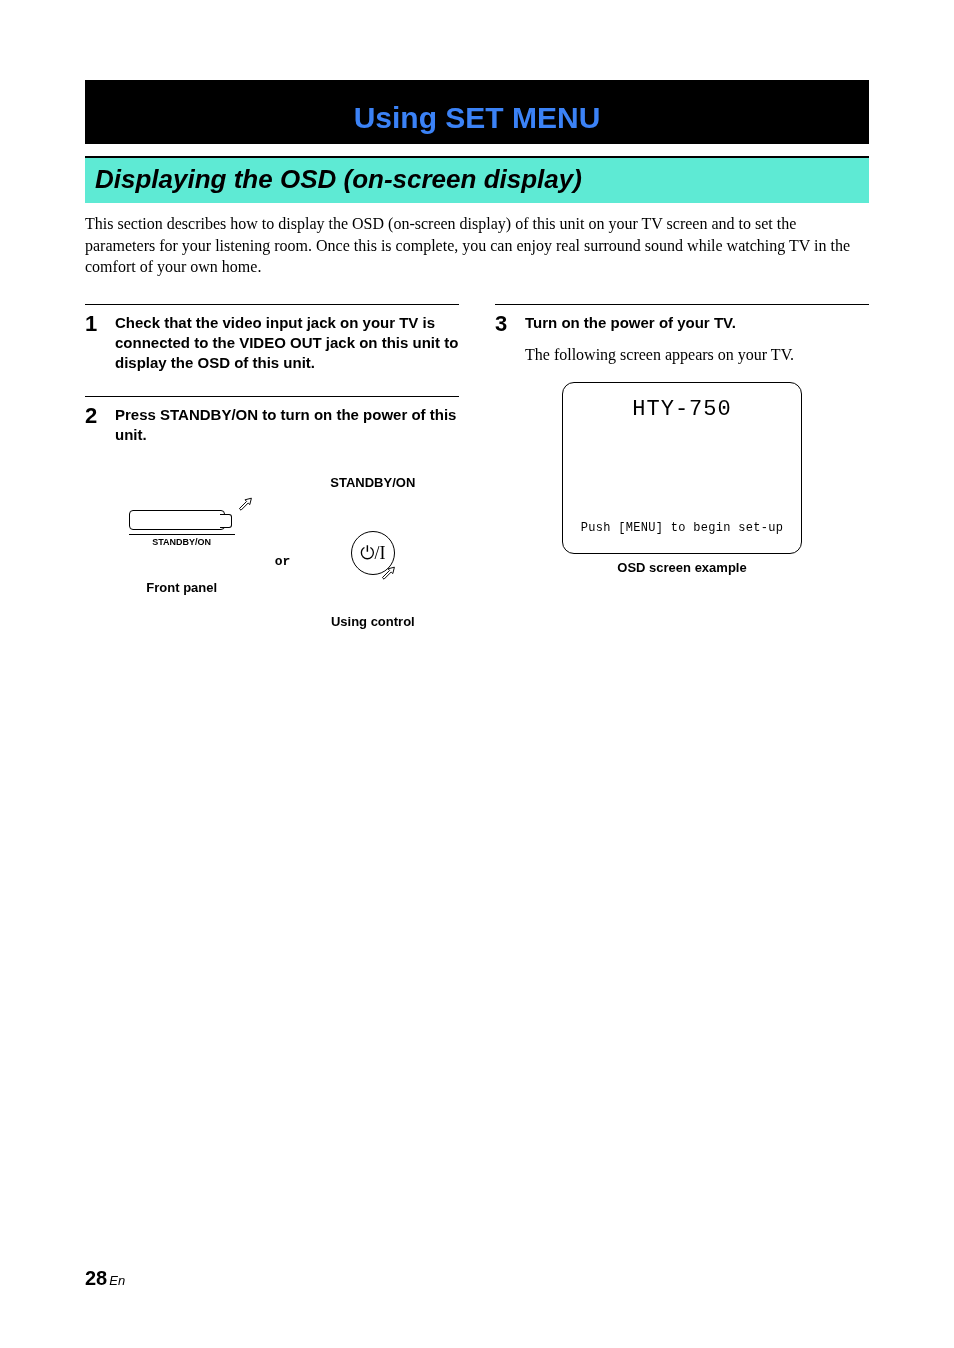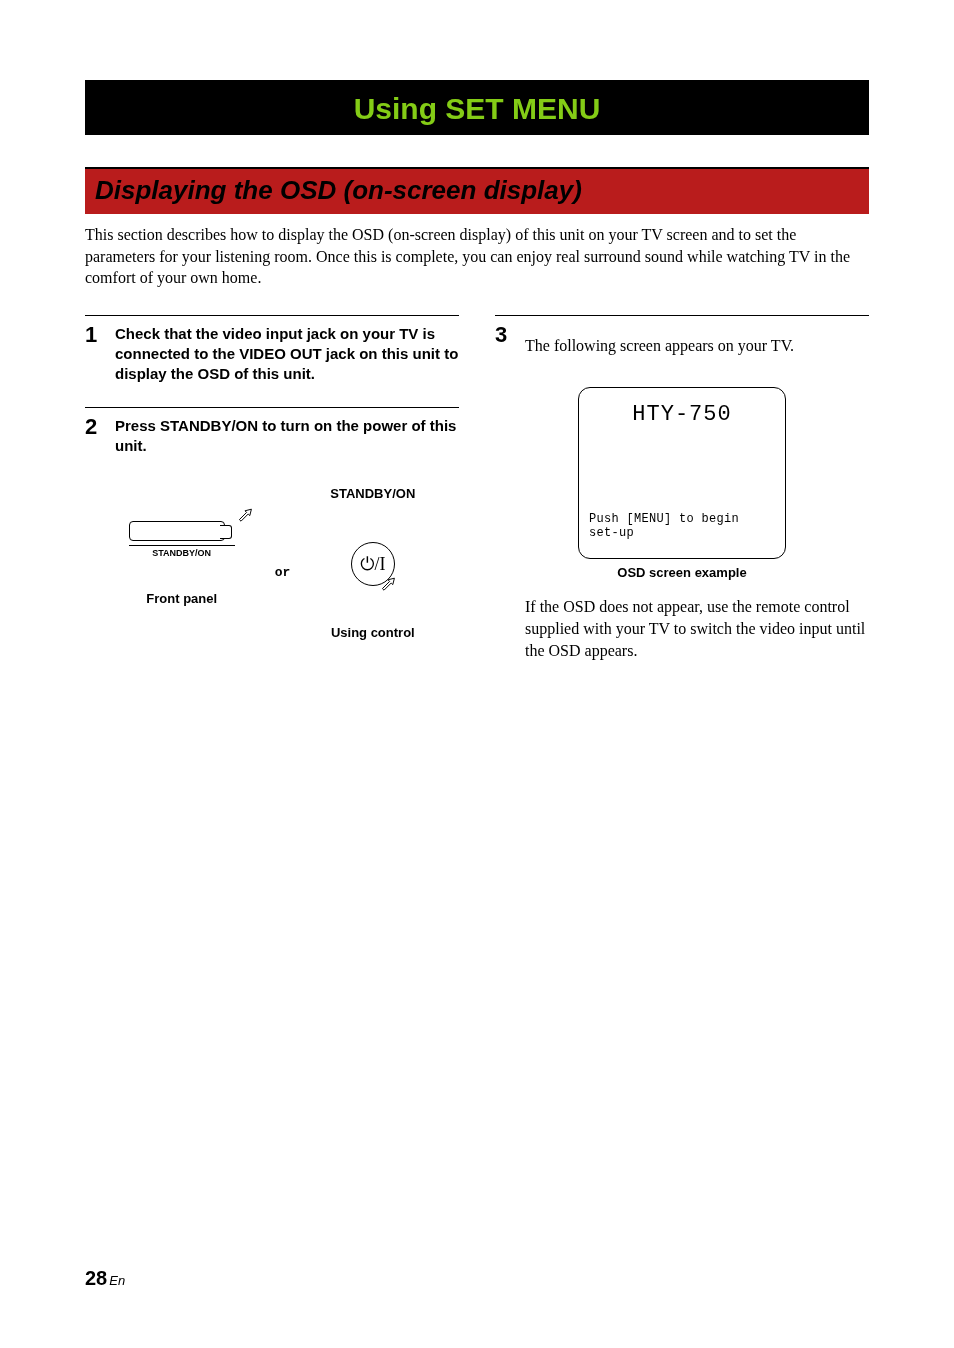--- a/index.html
+++ b/index.html
@@ -10,30 +10,30 @@
     body {
       font-family: "Times New Roman", Times, serif;
       background: #fff;
       width: 954px;
       height: 1348px;
       position: relative;
       padding: 80px 85px 40px 85px;
     }
     .chapter-title {
       background: #000;
-      color: #84cc16;
+      color: #3b82f6;
       font-family: Arial, Helvetica, sans-serif;
       font-weight: bold;
       font-size: 30px;
       text-align: center;
-      padding: 12px 0 9px 0;
-      margin-bottom: 32px;
+      padding: 21px 0 9px 0;
+      margin-bottom: 12px;
     }
     .section-title {
-      background: #b91c1c;
+      background: #5eead4;
       font-family: Arial, Helvetica, sans-serif;
       font-style: italic;
       font-weight: bold;
       font-size: 26px;
       padding: 6px 10px 8px 10px;
       border-top: 2px solid #000;
       margin-bottom: 10px;
     }
     .intro-para {
       font-size: 16px;
@@ -168,25 +168,25 @@
       align-self: center;
       margin-top: 18px;
     }
     .caption {
       font-family: Arial, Helvetica, sans-serif;
       font-weight: bold;
       font-size: 13px;
       text-align: center;
     }
     .osd-screen {
-      width: 208px;
+      width: 240px;
       height: 172px;
       border: 1.5px solid #000;
       border-radius: 12px;
-      margin: 31px auto 6px auto;
+      margin: 16px auto 6px auto;
       display: flex;
       flex-direction: column;
       align-items: center;
       justify-content: space-between;
       padding: 14px 10px 18px 10px;
     }
     .osd-model {
       font-family: "Courier New", monospace;
       font-size: 22px;
       letter-spacing: 1px;
@@ -286,33 +286,31 @@
     </div>
 
   </div>
 
   <div class="col">
 
     <div class="step">
       <div class="step-row">
         <div class="step-num">3</div>
         <div>
+          <div class="step-text">Turn on the power of your TV.</div>
           <div class="step-subtext">The following screen appears on your TV.</div>
         </div>
       </div>
 
       <div class="osd-screen">
         <div class="osd-model">HTY-750</div>
         <div class="osd-prompt">Push [MENU] to begin set-up</div>
       </div>
       <div class="osd-caption">OSD screen example</div>
 
-      <div class="step-body">
-        <p class="step-subtext" style="margin-top:16px;">If the OSD does not appear, use the remote control supplied with your TV to switch the video input until the OSD appears.</p>
-      </div>
     </div>
 
   </div>
 
 </div>
 
 <div class="page-footer">
   <span class="page-num">28</span><span class="page-lang">En</span>
 </div>
 

